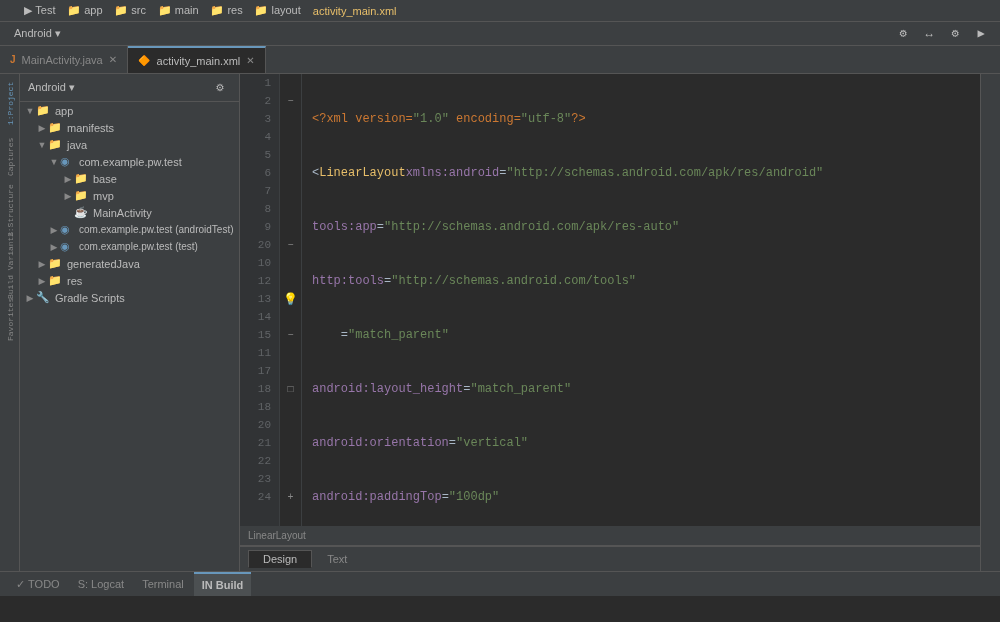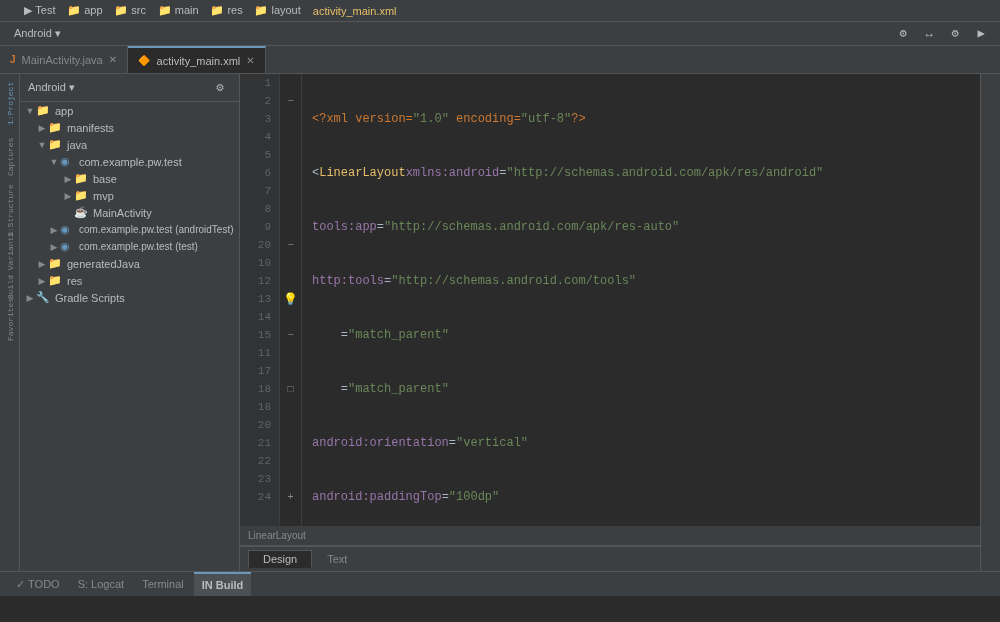--- a/index.html
+++ b/index.html
@@ -499,21 +499,21 @@
           <span style="color:#888;font-size:10px;">+</span>
         </div>
       </div>
 
       <div class="code-content">
         <div class="code-line"><span class="xml-pi">&lt;?xml version=<span class="xml-value">"1.0"</span> encoding=<span class="xml-value">"utf-8"</span>?&gt;</span></div>
         <div class="code-line"><span class="xml-bracket">&lt;</span><span class="xml-tag">LinearLayout</span> <span class="xml-attr">xmlns:android</span>=<span class="xml-value">"http://schemas.android.com/apk/res/android"</span></div>
         <div class="code-line">    <span class="xml-attr">tools:app</span>=<span class="xml-value">"http://schemas.android.com/apk/res-auto"</span></div>
         <div class="code-line">    <span class="xml-attr">http:tools</span>=<span class="xml-value">"http://schemas.android.com/tools"</span></div>
         <div class="code-line">    =<span class="xml-value">"match_parent"</span></div>
-        <div class="code-line">    =<span class="xml-value">"match_parent"</span></div>
+        <div class="code-line">    <span class="xml-attr">android:layout_height</span>=<span class="xml-value">"match_parent"</span></div>
         <div class="code-line">    <span class="xml-attr">android:orientation</span>=<span class="xml-value">"vertical"</span></div>
         <div class="code-line">    <span class="xml-attr">android:paddingTop</span>=<span class="xml-value">"100dp"</span></div>
         
         
         
         
         
         
         
         

